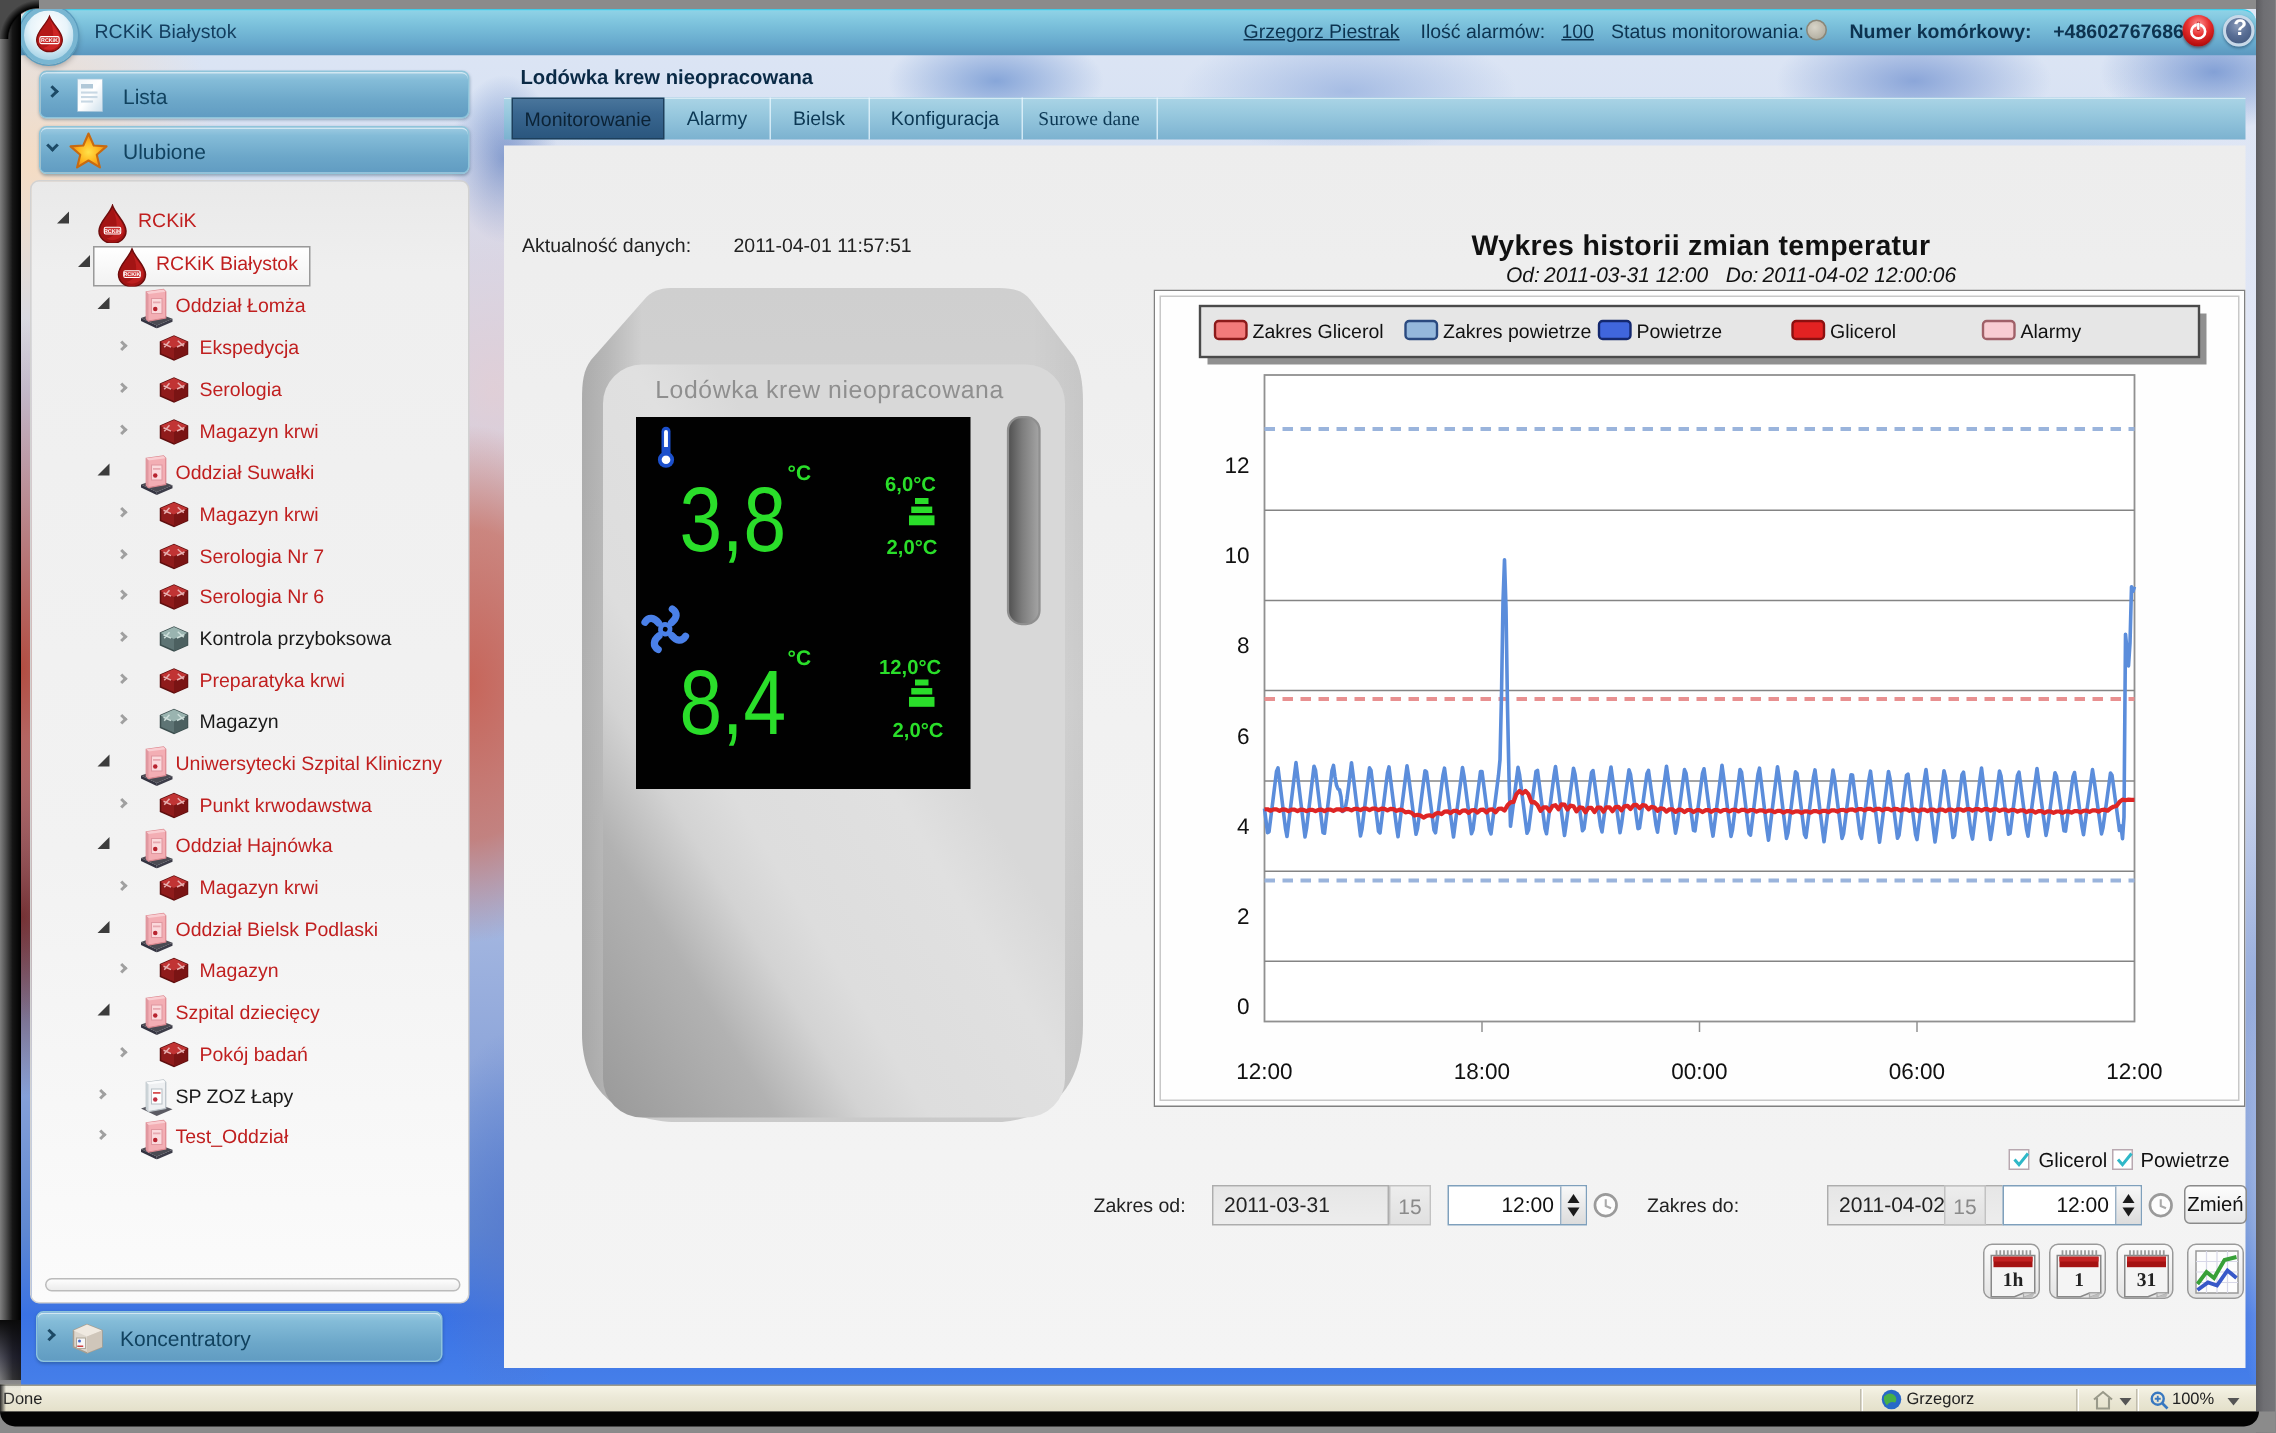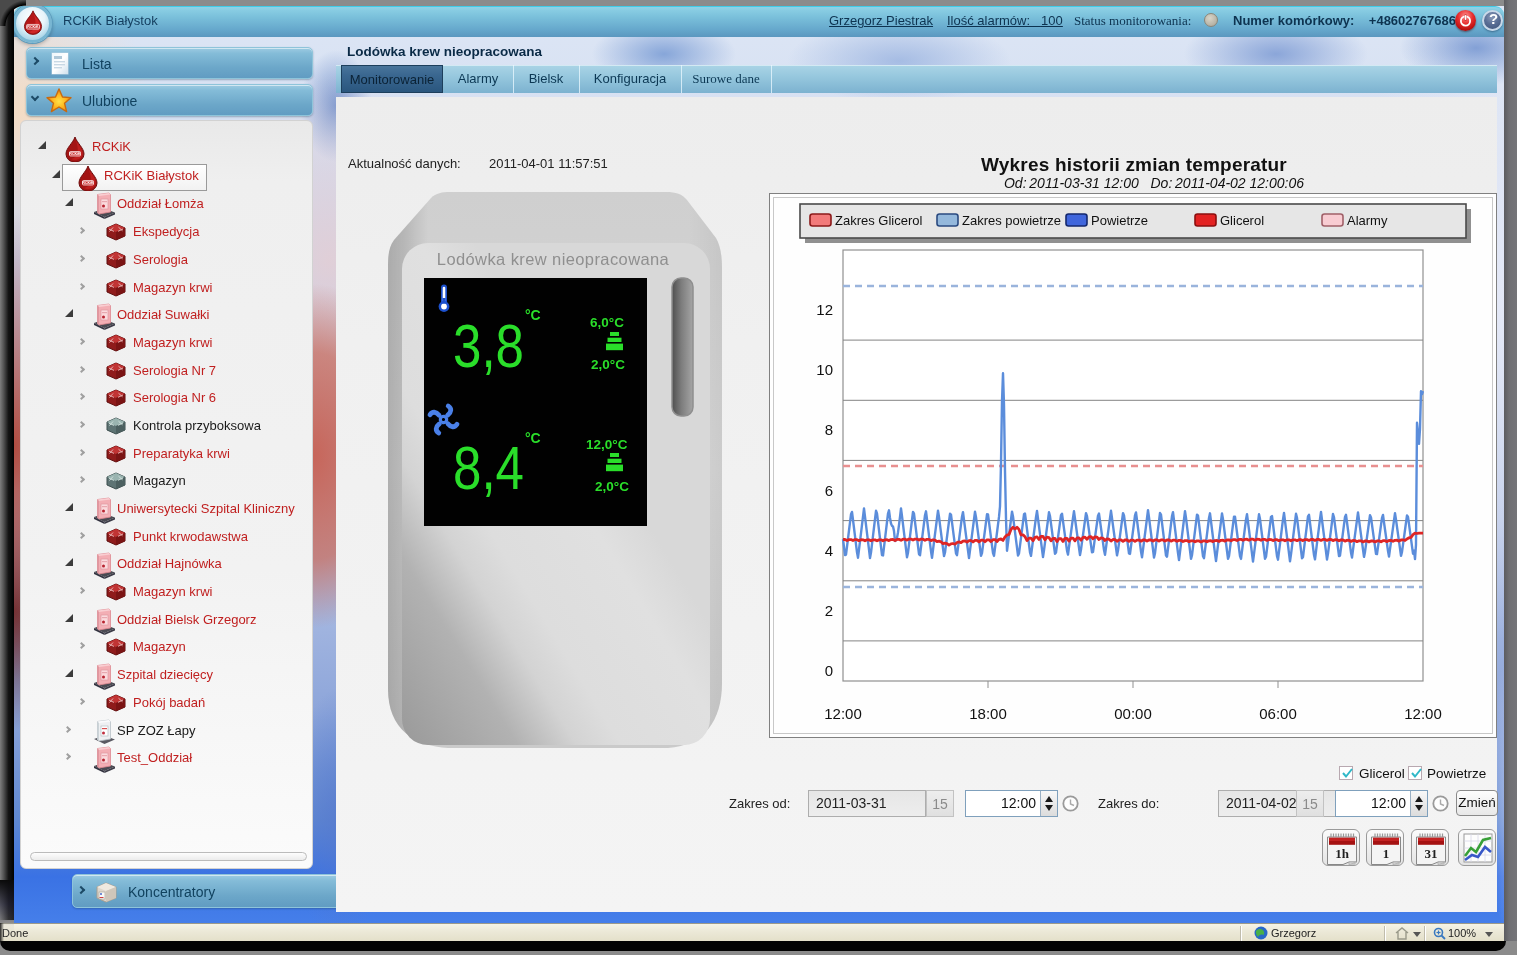--- a/index.html
+++ b/index.html
@@ -97,22 +97,22 @@
 .cblbl { position:absolute; font-size:13.5px; color:#111; }
 .calbtn { position:absolute; width:38px; height:37px; border:1px solid #9a9a9a; border-radius:6px;
   background:linear-gradient(180deg,#fbfbfb,#e4e4e4); }
 </style></head>
 <body>
 <div id="bg"></div>
 
 <div id="header">
   <div id="h-title">RCKiK Białystok</div>
   <div class="hr-item" style="left:815px;text-decoration:underline;">Grzegorz Piestrak</div>
-  <div class="hr-item" style="left:933px;text-decoration:underline;">Ilość alarmów:&nbsp;&nbsp;&nbsp;<span style="text-decoration:underline;">100</span></div>
-  <div class="hr-item" style="left:1060px;font-family:Liberation Serif, serif;">Status monitorowania:</div>
+  <div class="hr-item" style="left:933px;">Ilość alarmów:&nbsp;&nbsp;&nbsp;<span style="text-decoration:underline;">100</span></div>
+  <div class="hr-item" style="left:1060px;">Status monitorowania:</div>
   <div class="hr-item" style="left:1219px;font-weight:bold;">Numer komórkowy:&nbsp;&nbsp;&nbsp;&nbsp;+48602767686</div>
   <div style="position:absolute;left:1190px;top:6px;width:14px;height:14px;border-radius:50%;background:radial-gradient(circle at 40% 35%,#d8d4c8,#a8a496);border:1px solid #8a8678;"></div>
   <div style="position:absolute;left:1441px;top:3px;width:21px;height:21px;border-radius:50%;background:radial-gradient(circle at 50% 30%,#ff9898 0%,#e83030 40%,#b80e0e 75%,#7e0404 100%);box-shadow:0 1px 2px rgba(60,0,0,.5);"></div>
   <svg style="position:absolute;left:1444px;top:6px;" width="15" height="15" viewBox="0 0 15 15">
       <circle cx="7.5" cy="8" r="4.6" fill="none" stroke="#fff" stroke-width="1.8"></circle>
       <rect x="6.6" y="1.5" width="1.9" height="6" fill="#b80e0e"></rect>
       <rect x="6.7" y="2" width="1.7" height="5" rx="0.8" fill="#fff"></rect>
     </svg>
   <div style="position:absolute;left:1468px;top:3px;width:21px;height:21px;border-radius:50%;background:radial-gradient(circle at 45% 30%,#8a9ab8 0%,#5a6f96 45%,#3c5278 100%);border:2px solid #c8d8e8;box-shadow:0 1px 2px rgba(0,20,50,.4);"></div>
   <div style="position:absolute;left:1468px;top:3px;width:23px;height:21px;text-align:center;color:#fff;font-size:15px;font-weight:bold;">?</div>
@@ -321,21 +321,21 @@
     <path d="M3 21 L13 17.5 L24 21.5 L13.5 26 Z" fill="#4a4a52"></path>
     <path d="M3 21 L3 23 L13.5 28 L13.5 26 Z" fill="#333340"></path>
     <path d="M13.5 26 L13.5 28 L24 23.5 L24 21.5 Z" fill="#3c3c48"></path>
     <path d="M6.5 3.5 L18 2 L19.5 3.5 L19.5 21 L8 23 L6.5 21.5 Z" fill="#f3aeb4" stroke="#dd8890" stroke-width="0.8"></path>
     <path d="M6.5 3.5 L18 2 L19.5 3.5 L8 5 Z" fill="#f9ced2"></path>
     <path d="M6.5 3.5 L8 5 L8 23 L6.5 21.5 Z" fill="#e098a0"></path>
     <rect x="10" y="8" width="7" height="10" fill="#fbdadd" stroke="#e098a0" stroke-width="0.7"></rect>
     <circle cx="12.5" cy="15" r="1.5" fill="#b82430"></circle>
     <rect x="11" y="10" width="5" height="1.2" fill="#e8a8b0"></rect>
   </svg>
-<div class="trow tred" style="left:117px;top:612px">Oddział Bielsk Grzegorz</div>
+<div class="trow tred" style="left:117px;top:612px">Oddział Bielsk Podlaski</div>
 <div class="col" style="left:79px;top:643px"></div>
 <svg class="abs" style="left:105px;top:637px" width="22" height="20" viewBox="0 0 22 20">
     <path d="M2 6 L11 2 L20 6 L20 14 L11 18 L2 14 Z" fill="#8f1b1b" stroke="#5e0f0f" stroke-width="1"></path>
     <path d="M2 6 L11 10 L20 6 L11 2 Z" fill="#c13434"></path>
     <path d="M11 10 L11 18 L20 14 L20 6 Z" fill="#7a1414"></path>
     <path d="M4 7.2 L9 9.4 M4.5 9.5 L8 5.5 M13 9.3 L18 7 M13.5 5.2 L17.5 8.8" stroke="#e8b0b0" stroke-width="1"></path>
   </svg>
 <div class="trow tred" style="left:133px;top:639px">Magazyn</div>
 <div class="exp" style="left:65px;top:669px"></div>
 <svg class="abs" style="left:91px;top:662px" width="26" height="28" viewBox="0 0 26 28">
@@ -376,21 +376,21 @@
     <path d="M13.5 26 L13.5 28 L24 23.5 L24 21.5 Z" fill="#3c3c48"></path>
     <path d="M6.5 3.5 L18 2 L19.5 3.5 L19.5 21 L8 23 L6.5 21.5 Z" fill="#f3aeb4" stroke="#dd8890" stroke-width="0.8"></path>
     <path d="M6.5 3.5 L18 2 L19.5 3.5 L8 5 Z" fill="#f9ced2"></path>
     <path d="M6.5 3.5 L8 5 L8 23 L6.5 21.5 Z" fill="#e098a0"></path>
     <rect x="10" y="8" width="7" height="10" fill="#fbdadd" stroke="#e098a0" stroke-width="0.7"></rect>
     <circle cx="12.5" cy="15" r="1.5" fill="#b82430"></circle>
     <rect x="11" y="10" width="5" height="1.2" fill="#e8a8b0"></rect>
   </svg>
 <div class="trow tred" style="left:117px;top:750px">Test_Oddział</div>
 <div id="hscroll"></div>
-<div class="acc" style="top:874px;height:34px;left:24px;width:271px;margin-left:48px;">
+<div class="acc" style="top:874px;height:34px;left:24px;width:271px;">
   <div class="arr" style="top:12px;"></div>
   <svg class="abs" style="left:20px;top:4px" width="27" height="27" viewBox="0 0 27 27">
       <path d="M4 8 L13 4 L23 8 L23 19 L13 23 L4 19 Z" fill="#ddd6cc" stroke="#a89e90" stroke-width="1"></path>
       <path d="M4 8 L13 12 L23 8 L13 4 Z" fill="#efe9e0"></path>
       <path d="M13 12 L13 23 L23 19 L23 8 Z" fill="#cfc6ba"></path>
       <rect x="6" y="13" width="6" height="7" fill="#f8f8f8" stroke="#b0a89a" stroke-width="0.7"></rect>
       <circle cx="8" cy="15" r="1" fill="#4868c8"></circle>
       <rect x="6.5" y="18" width="4" height="1" fill="#d04040"></rect>
     </svg>
   <div class="lbl" style="top:9px;">Koncentratory</div>

